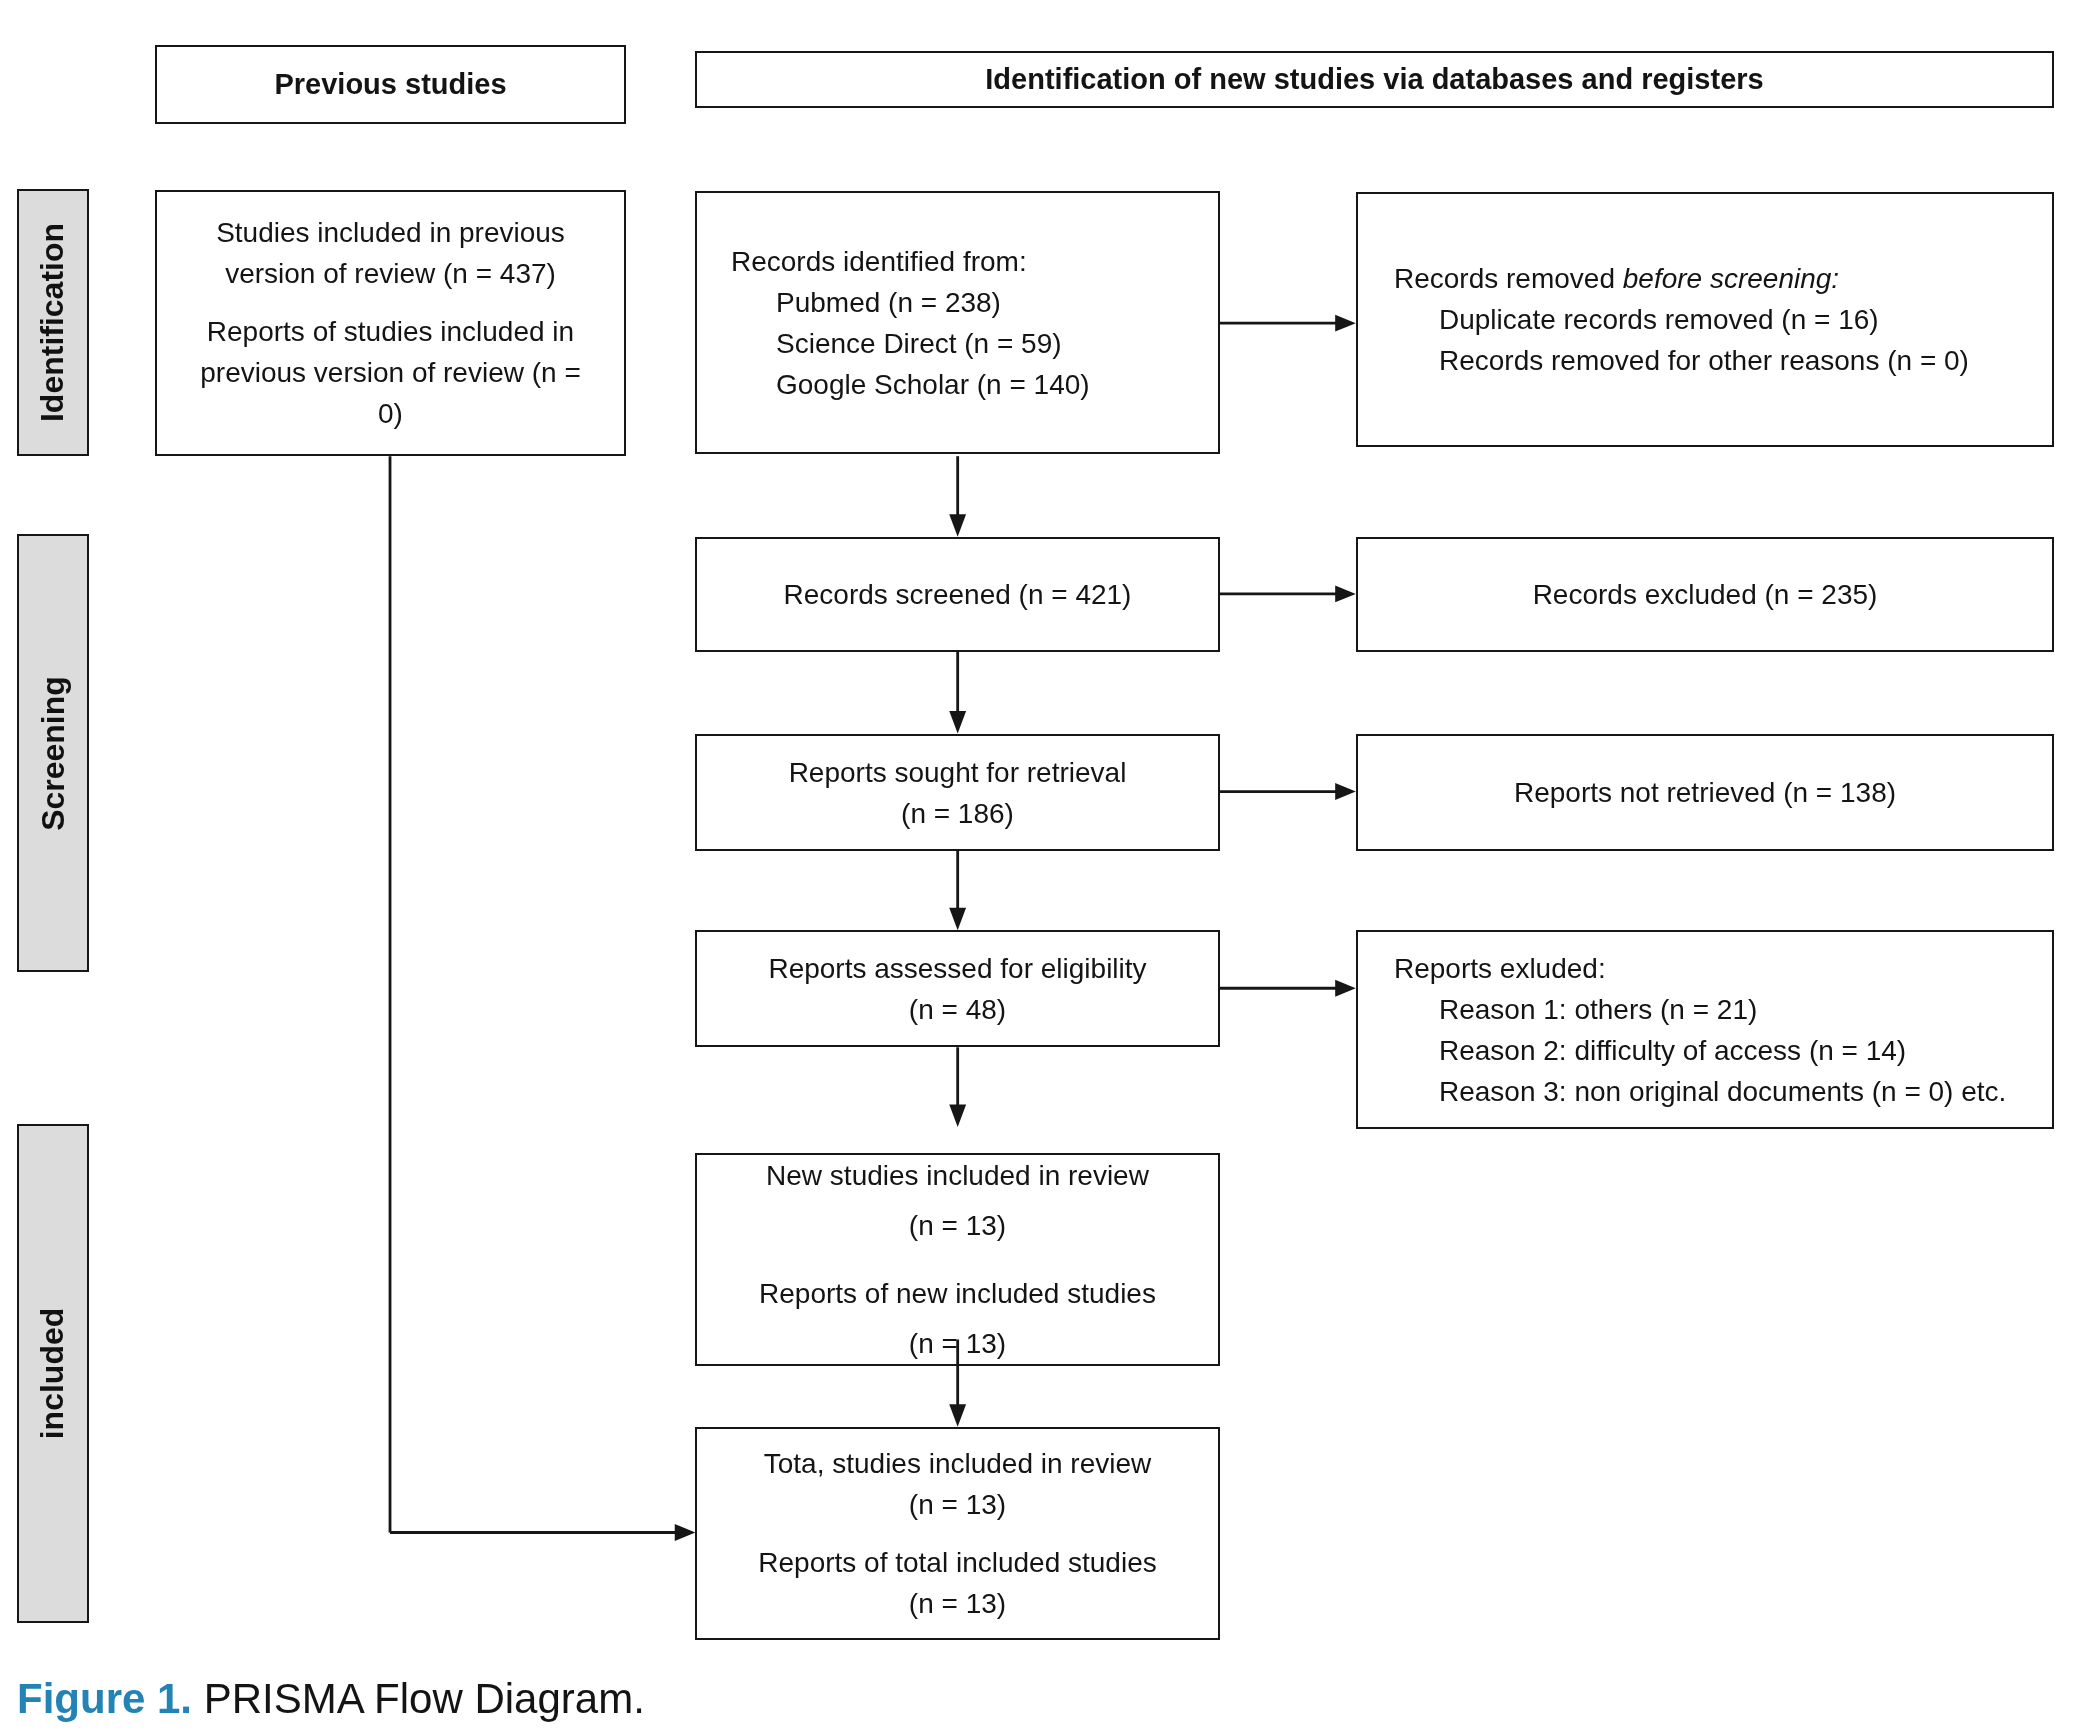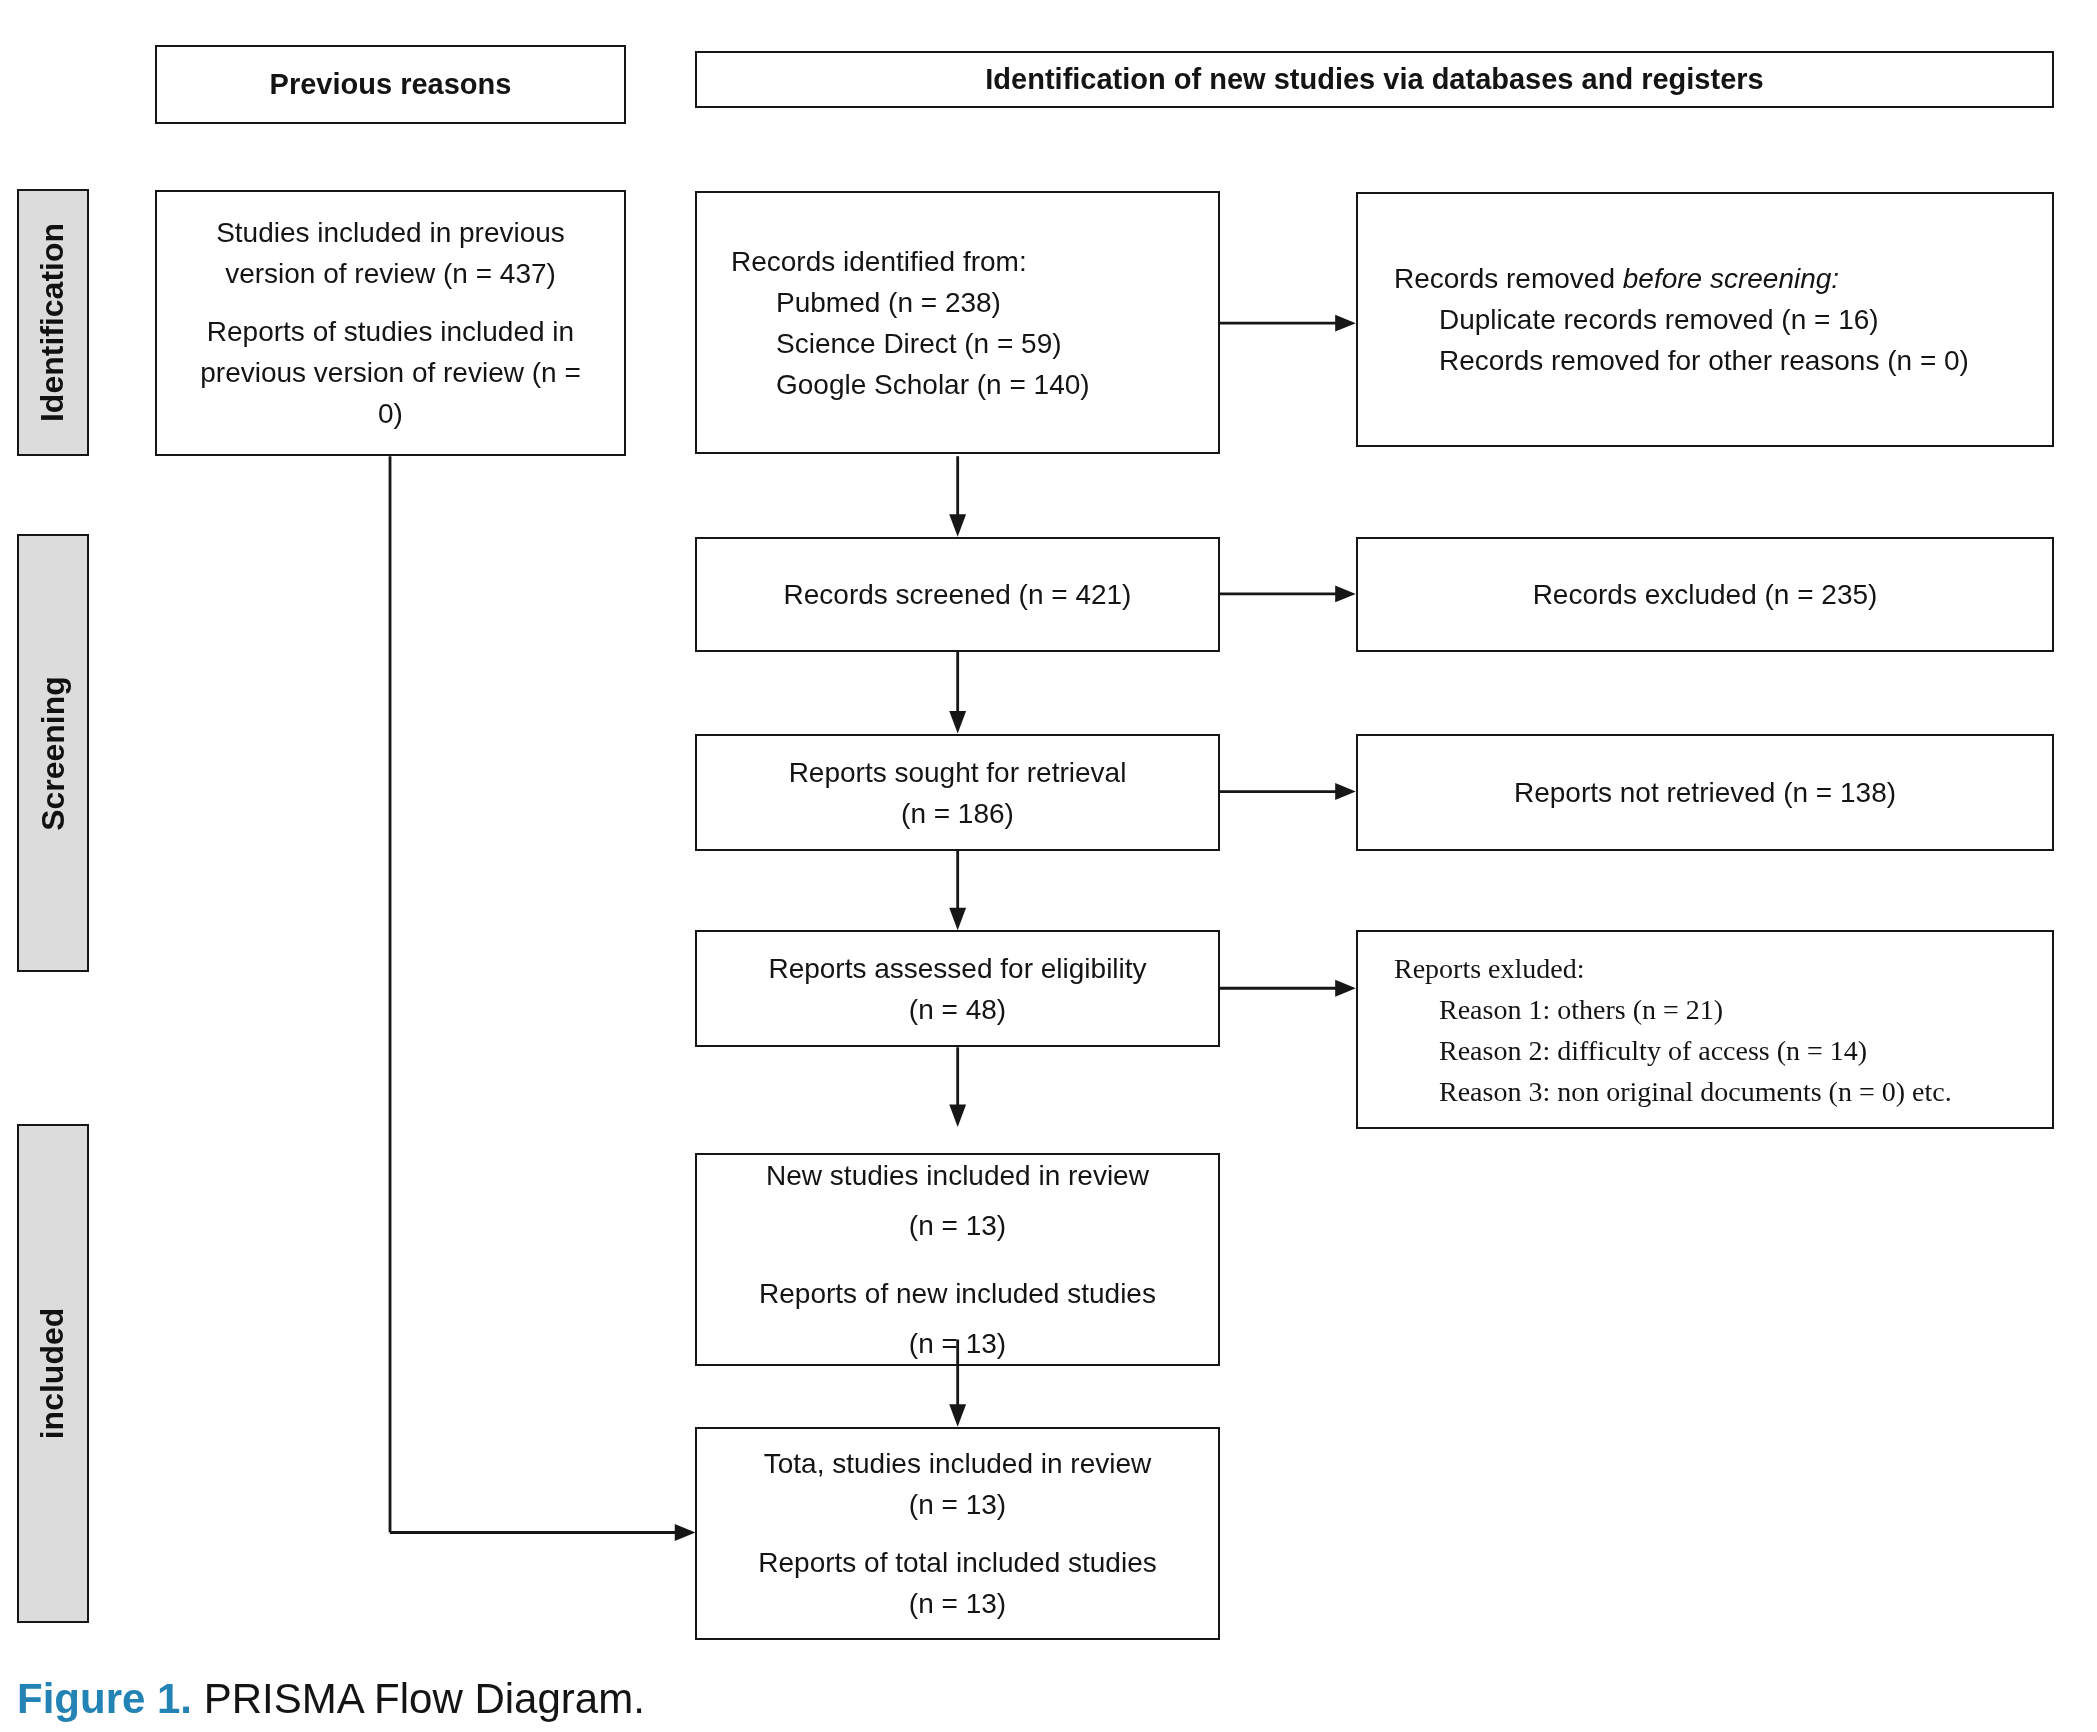--- a/index.html
+++ b/index.html
@@ -41,21 +41,21 @@
   svg.arrows line { stroke:#161616; stroke-width:3; }
   svg.arrows polygon { fill:#161616; }
   .caption { position:absolute; left:17px; top:1679px; font-size:42px; line-height:39px; }
   .caption .fig { color:var(--accent,#2383b4); font-weight:bold; }
 </style>
 </head>
 <body>
 
 <div class="page">
 
-  <div class="hdr" style="left:155px; top:45px; width:471px; height:79px;">Previous reasons</div>
+  <div class="hdr" style="left:155px; top:45px; width:471px; height:79px;">Previous studies</div>
   <div class="hdr" style="left:695px; top:51px; width:1359px; height:57px;">Identification of new studies via databases and registers</div>
 
   <div class="side" style="left:17px; top:189px; width:72px; height:267px;">
     <span>Identification</span>
   </div>
   <div class="side" style="left:17px; top:534px; width:72px; height:438px;">
     <span>Screening</span>
   </div>
   <div class="side" style="left:17px; top:1124px; width:72px; height:499px;">
     <span>included</span>
@@ -110,21 +110,21 @@
   </div>
 
   <div class="box center-box" style="left:1356px; top:537px; width:698px; height:115px;">
     <div>Records excluded (n = 235)</div>
   </div>
 
   <div class="box center-box" style="left:1356px; top:734px; width:698px; height:117px;">
     <div>Reports not retrieved (n = 138)</div>
   </div>
 
-  <div class="box left-box" style="left:1356px; top:930px; width:698px; height:199px; padding-left:36px;font-family:Liberation Serif, serif;">
+  <div class="box left-box" style="left:1356px; top:930px; width:698px; height:199px; padding-left:36px;">
     <div>Reports exluded:</div>
     <div class="indent">Reason 1: others (n = 21)</div>
     <div class="indent">Reason 2: difficulty of access (n = 14)</div>
     <div class="indent">Reason 3: non original documents (n = 0) etc.</div>
   </div>
 
   <svg class="arrows" width="2098" height="1732" viewBox="0 0 2239 1849">
 
     <line x1="1022" y1="487" x2="1022" y2="553"></line>
     <polygon points="1013,549 1031,549 1022,573"></polygon>

